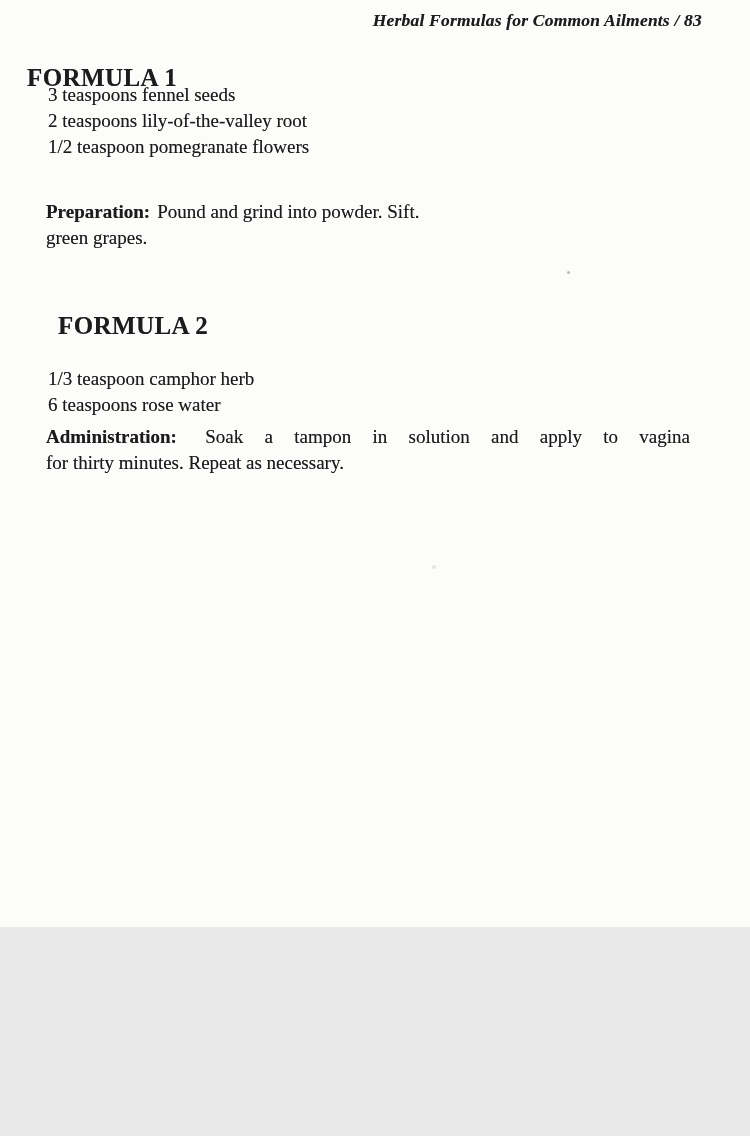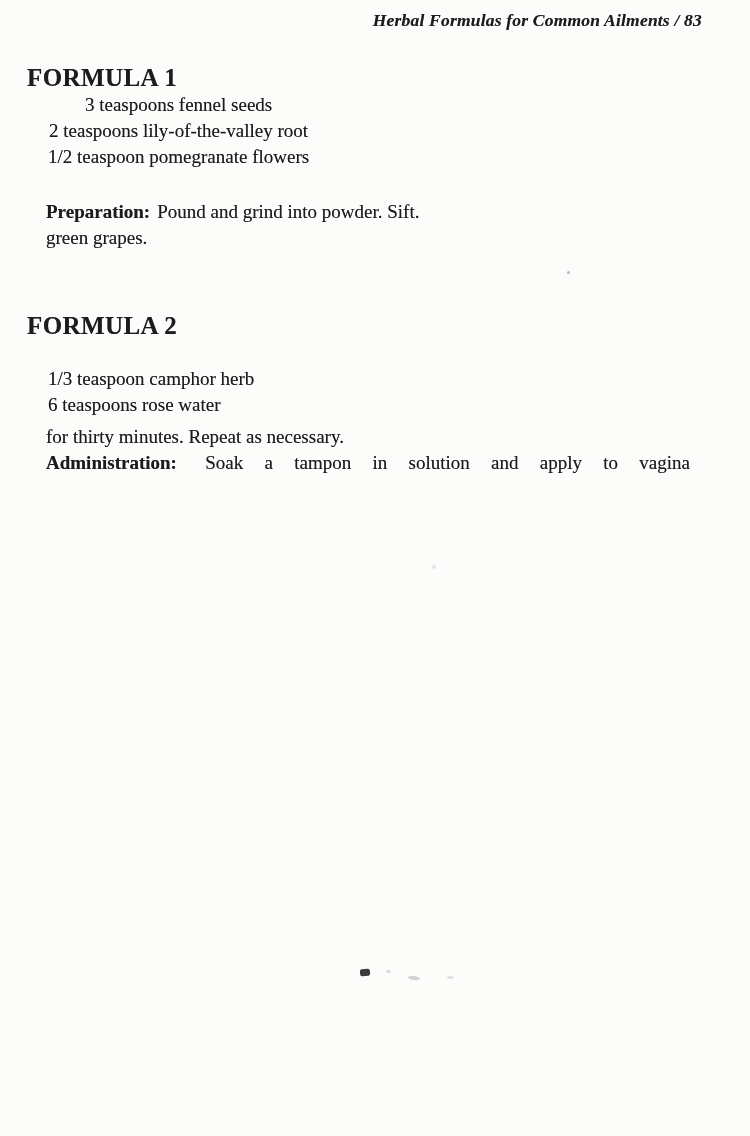--- a/index.html
+++ b/index.html
@@ -3,21 +3,21 @@
 <meta charset="utf-8">
 <style>
   html, body {
     margin: 0;
     padding: 0;
     background: #e9e9e9;
   }
   .page {
     position: relative;
     width: 750px;
-    height: 1136px;
+    height: 927px;
     background: #fcfcfb;
     overflow: hidden;
     font-family: "Liberation Serif", "DejaVu Serif", serif;
     color: #1c1c1c;
     text-shadow: 0 0 0.4px rgba(25,25,25,0.55);
   }
   .running-header {
     position: absolute;
     top: 10px;
     right: 48px;
@@ -74,48 +74,48 @@
 </style>
 </head>
 <body>
 
 <div class="page">
 
   <div class="running-header">Herbal Formulas for Common Ailments  /  83</div>
 
   <h2 class="formula-title" style="top:66px;">FORMULA 1</h2>
 
-  <div class="ingredients" style="top:92px;text-align:center;">
+  <div class="ingredients" style="top:82px;">
     <div class="line">3 teaspoons fennel seeds</div>
     <div class="line">2 teaspoons lily-of-the-valley root</div>
     <div class="line">1/2 teaspoon pomegranate flowers</div>
   </div>
 
   <div class="para" style="top:199px;">
     <span class="label">Preparation:</span><span>Pound and grind into powder. Sift.</span>
   </div>
 
   <div class="para" style="top:225px;">
     <div class="line">green grapes.</div>
   </div>
 
-  <h2 class="formula-title" style="top:314px;">FORMULA 2</h2>
+  <h2 class="formula-title" style="top:314px;margin-left:31px;">FORMULA 2</h2>
 
   <div class="ingredients" style="top:343px;margin-top:23px;">
     <div class="line">1/3 teaspoon camphor herb</div>
     <div class="line">6 teaspoons rose water</div>
   </div>
 
 
   <div class="para" style="top:424px;">
-    <div class="line">for thirty minutes. Repeat as necessary.</div>
     <div class="line jline">
       <span class="label">Administration:</span>
       <span>Soak a tampon in solution and apply to vagina</span>
     </div>
+    <div class="line">for thirty minutes. Repeat as necessary.</div>
   </div>
 
   <div class="speck s1"></div>
   <div class="speck s2"></div>
   <div class="speck s3"></div>
   <div class="speck s4"></div>
   <div class="speck s5"></div>
   <div class="speck s6"></div>
 
 </div>

